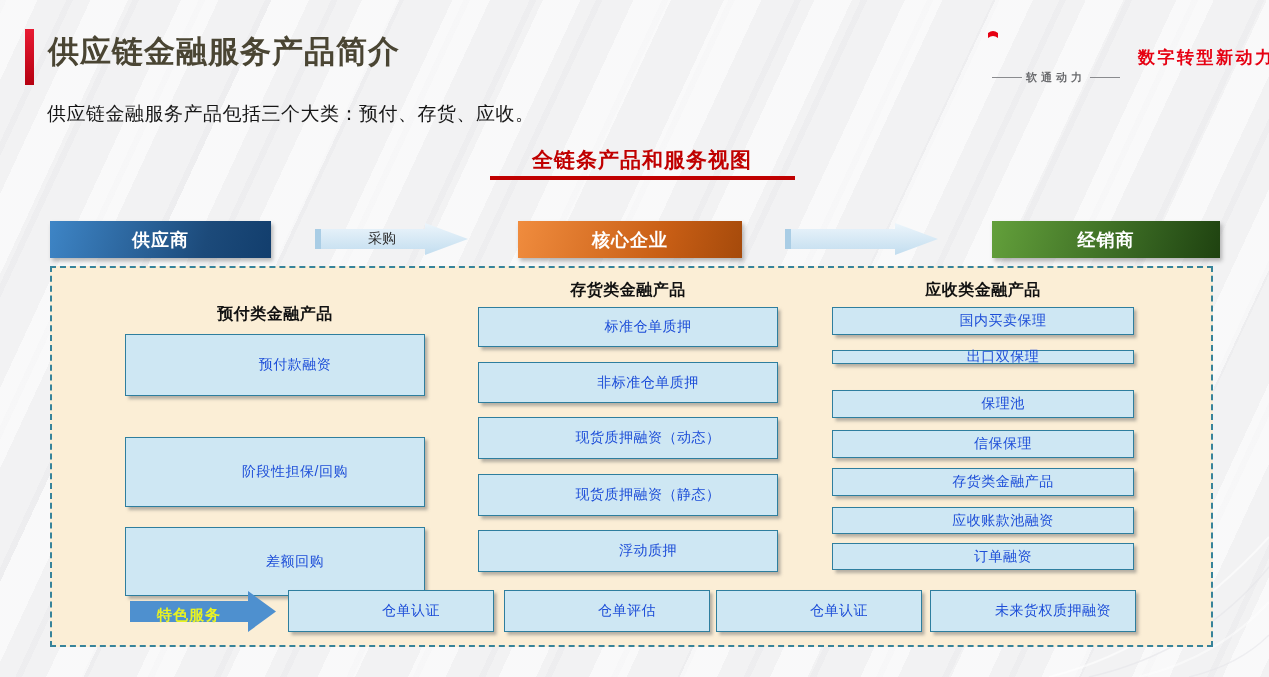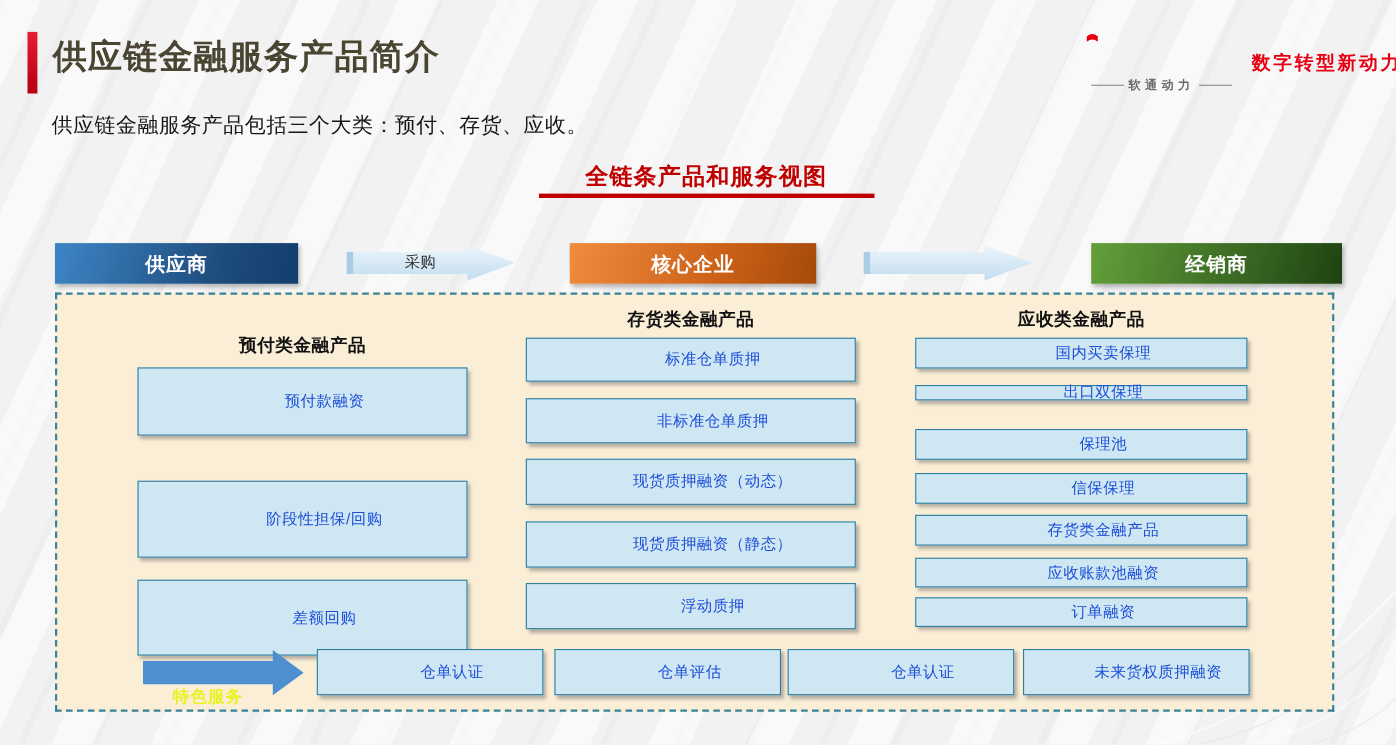--- a/index.html
+++ b/index.html
@@ -97,21 +97,21 @@
     padding-left:40px;
   }
   
   .c1{left:125px;width:300px;margin-top:24px;}
   .c2{left:478px;width:300px;}
   .c3{left:832px;width:302px;}
 
   
   .special-arrow{position:absolute;left:130px;top:590px;width:147px;height:43px;}
   .special-label{
-    position:absolute;left:130px;top:612px;width:118px;height:43px;
+    position:absolute;left:130px;top:594px;width:118px;height:43px;
     display:flex;align-items:center;justify-content:center;
     font-size:15px;font-weight:bold;color:#e9f222;letter-spacing:1px;
   }
   .special-box{top:590px;height:42px;}
 </style>
 </head>
 <body>
 
 <div class="bg-pattern"></div>
 

